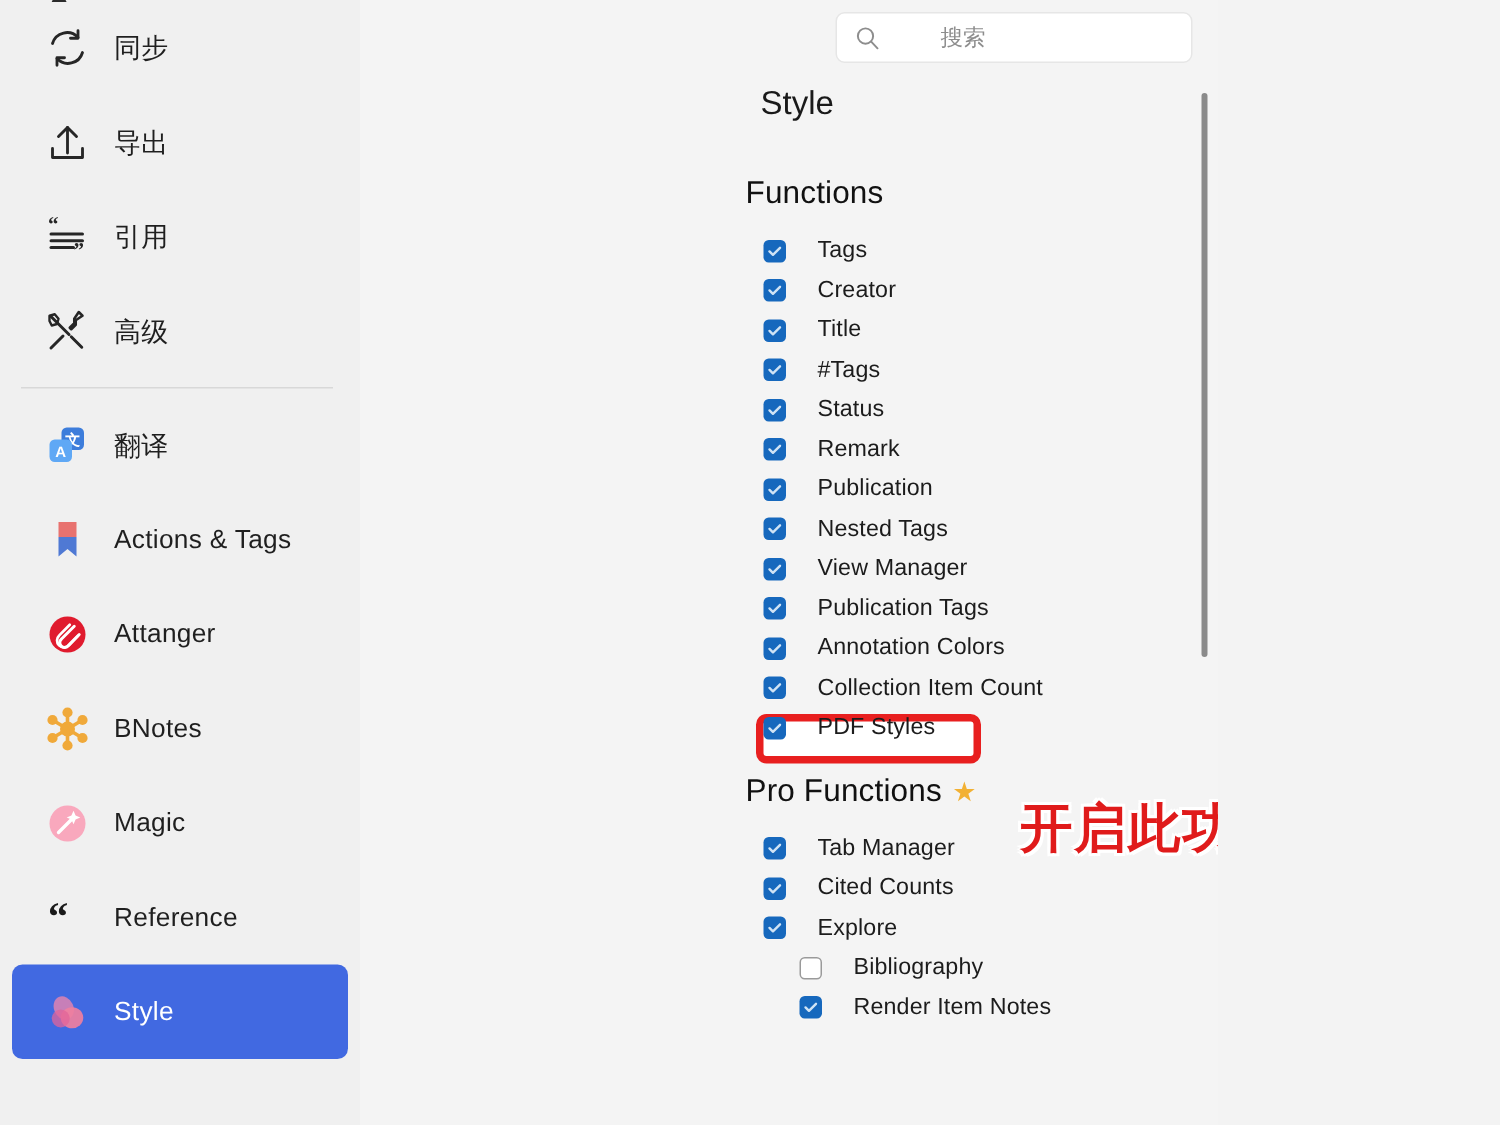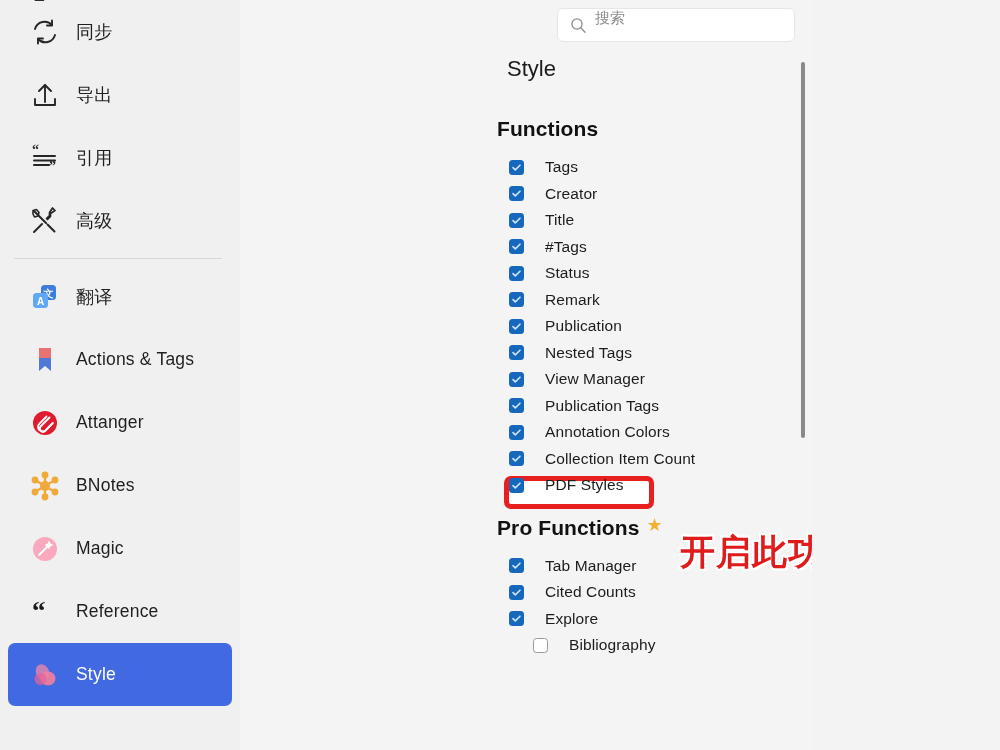--- a/index.html
+++ b/index.html
@@ -86,22 +86,24 @@
     position: absolute;
     right: 17px; top: 8px;
     width: 238px; height: 34px;
   }
   #searchbar {
     width: 100%; height: 100%;
     background: #ffffff;
     border: 1px solid #e6e6e6;
     border-radius: 6px;
     display: flex;
+    align-items: center;
     padding-left: 12px;
     box-shadow: 0 0 0 0 rgba(0,0,0,0);
+    gap: 32px;
   }
   #searchbar .s-icon { margin-right: 8px; display:flex; align-items:center; }
   #searchbar .s-text {
     font-size: 15px;
     color: #8d8d8d;
     font-family: "Liberation Sans","DejaVu Sans",sans-serif;
   }
 
   #content {
     position: absolute;
@@ -112,26 +114,26 @@
   .page-title {
     font-size: 22px;
     font-weight: 400;
     color: #1a1a1a;
     margin-top: 56px;
     margin-left: 256px;
     line-height: 26px;
   }
   .section-title {
     font-size: 21px;
-    font-weight: 700;
+    font-weight: 400;
     color: #111111;
     margin-left: 246px;
     letter-spacing: .1px;
     display: flex;
-    align-items: flex-start;
+    align-items: center;
     gap: 7px;
   }
   #functions-title { margin-top: 35px; }
   #pro-title { margin-top: 17px; }
   .star { font-size: 18px; color: #f2b134; line-height: 1; }
 
   .check-list { margin-top: 13px; }
   .check-row {
     display: flex;
     align-items: center;
@@ -500,20 +502,28 @@
               <svg width="11" height="11" viewBox="0 0 11 11">
                 <path d="M2 5.6l2.3 2.3L9 3.2" fill="none" stroke="#cfe3f5" stroke-width="1.6" stroke-linecap="round" stroke-linejoin="round"></path>
               </svg>
             </span>
             <span class="check-label">Explore</span>
           </div>
           <div class="check-row indent">
             <span class="cbox off"></span>
             <span class="check-label">Bibliography</span>
           </div>
+          <div class="check-row indent">
+            <span class="cbox on">
+              <svg width="11" height="11" viewBox="0 0 11 11">
+                <path d="M2 5.6l2.3 2.3L9 3.2" fill="none" stroke="#cfe3f5" stroke-width="1.6" stroke-linecap="round" stroke-linejoin="round"></path>
+              </svg>
+            </span>
+            <span class="check-label">Render Item Notes</span>
+          </div>
         </div>
     </div>
 
     <div id="annotation">开启此功能</div>
 
     <div id="scrollbar-track">
       <div id="scrollbar-thumb"></div>
     </div>
   </div>
 </div>

